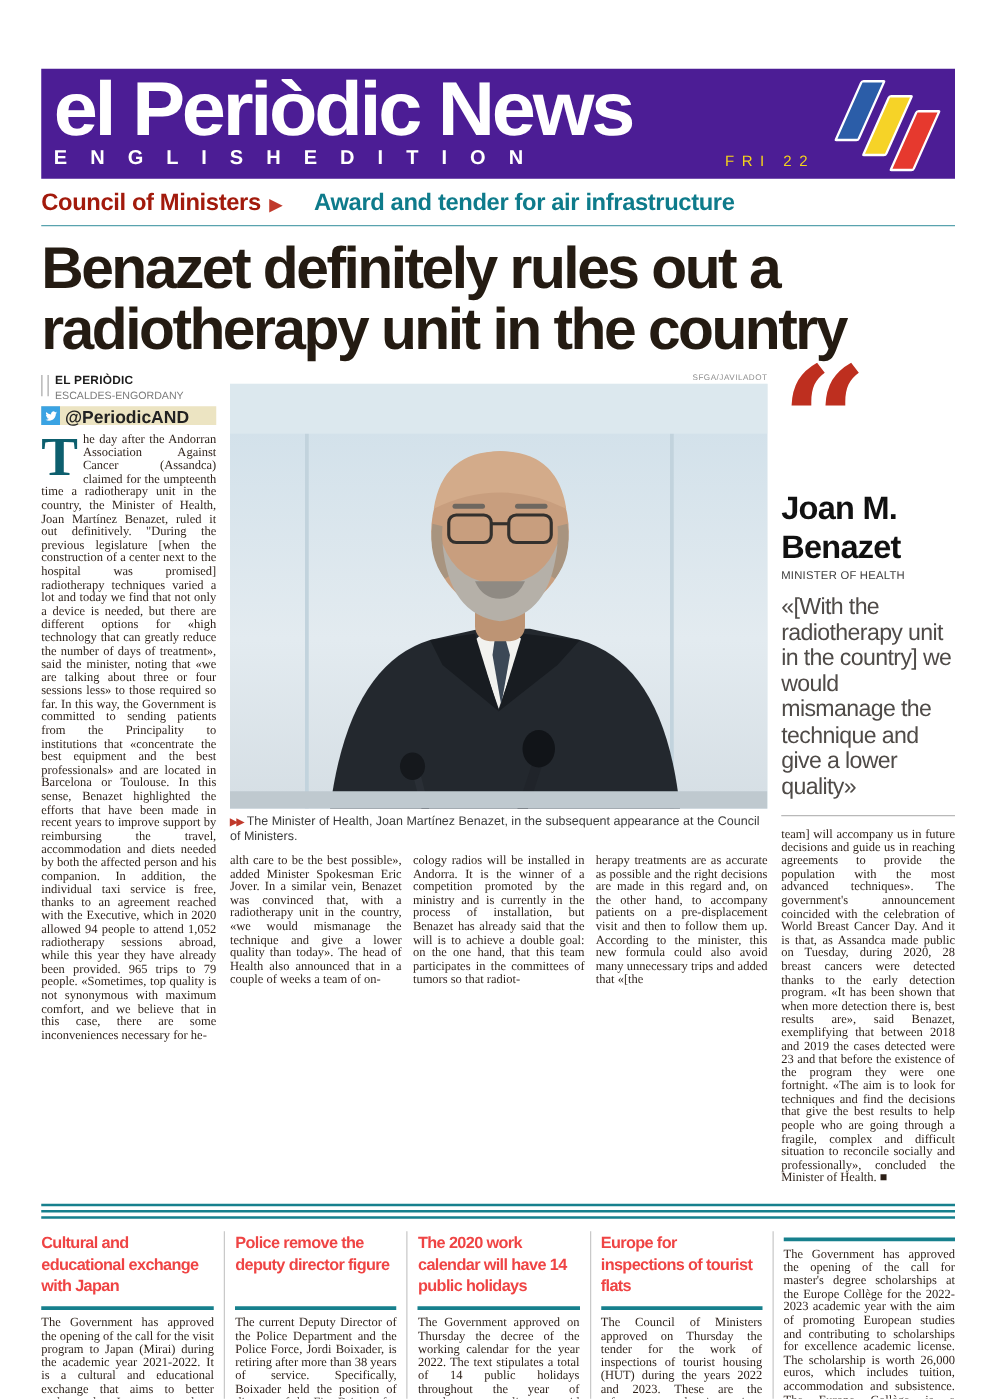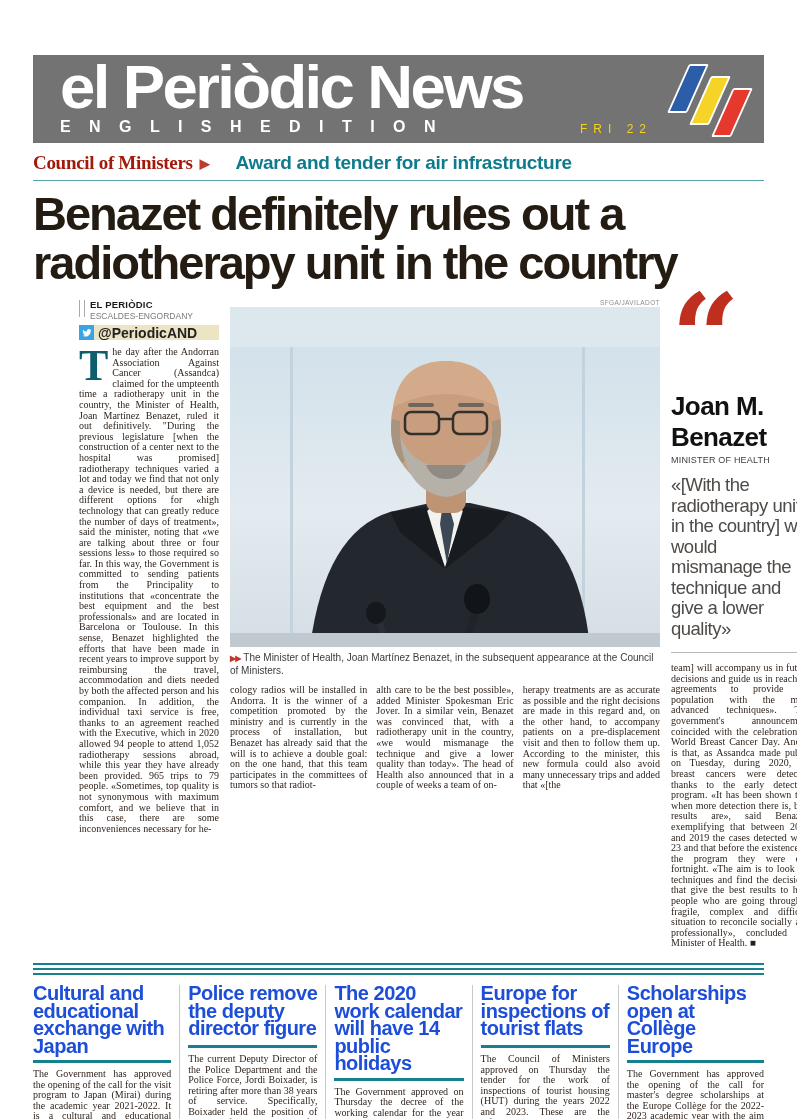--- a/index.html
+++ b/index.html
@@ -1,49 +1,49 @@
 <!DOCTYPE html>
 <html lang="en"><head>
 <meta charset="utf-8">
 <style>
   html,body{margin:0;padding:0;}
   body{width:797px;height:1119px;background:#fff;overflow:hidden;
        font-family:"Liberation Sans",sans-serif;color:#221913;}
   .page{padding:0 33px;}
 
   
-  .masthead{margin-top:55px;height:88px;background:#737373;position:relative;
+  .masthead{margin-top:55px;height:88px;background:#4c1d95;position:relative;
             display:flex;flex-direction:column;justify-content:space-between;
-            padding:2px 12px 7px 27px;box-sizing:border-box;}
+            padding:2px 12px 7px 10px;box-sizing:border-box;}
   .mast-title{color:#fff;font-size:61px;font-weight:700;letter-spacing:-2.5px;
               line-height:60px;transform:scaleX(1.04);transform-origin:left center;white-space:nowrap;}
   .mast-bottom{display:flex;justify-content:space-between;align-items:flex-end;}
   .mast-edition{color:#fff;font-size:16px;font-weight:700;letter-spacing:7px;}
   .mast-date{color:#f5d41a;font-size:12px;font-weight:400;letter-spacing:6px;margin-right:100px;}
   .logo{position:absolute;right:10px;top:6px;width:84px;height:76px;}
   .logo i{position:absolute;width:16px;height:45px;transform:skewX(-24deg);
           border:2px solid #fff;border-radius:2px;}
   .logo .s1{left:8px;top:3px;background:#2b5da8;}
   .logo .s2{left:30px;top:15px;background:#f6d327;}
   .logo .s3{left:52px;top:27px;background:#e6392e;}
 
   
   .kicker{margin-top:9px;padding-bottom:6px;border-bottom:1px solid #59a3ae;
           font-size:19px;font-weight:700;letter-spacing:-0.3px;display:flex;align-items:center;gap:7px;}
-  .kicker .sec{color:#a21a0c;font-family:Liberation Serif, serif;}
+  .kicker .sec{color:#a21a0c;}
   .kicker .arr{color:#c0392b;font-size:13px;}
   .kicker .topic{color:#0e7b8b;margin-left:19px;}
 
   
   .headline{margin-top:8px;font-size:47px;line-height:49px;font-weight:700;
             letter-spacing:-2px;color:#241b12;}
   .subhead{margin-top:7px;font-size:18.5px;letter-spacing:-0.4px;color:#2a211a;line-height:21px;}
 
   
-  .main-grid{margin-top:12px;display:grid;grid-template-columns:140px 430px 139px;column-gap:11px;margin-left:46px;}
+  .main-grid{margin-top:12px;display:grid;grid-template-columns:140px 430px 139px;column-gap:11px;}
   .serif{font-family:"Liberation Serif","DejaVu Serif",serif;font-size:10px;line-height:10.6px;
          text-align:justify;color:#2b1e16;}
   .dropcap{float:left;font-family:"Liberation Serif",serif;font-weight:700;font-size:44px;
            line-height:36px;color:#0d5f6e;margin:1px 4px 0 0;}
 
   .byline{margin-bottom:7px;}
   .byline-row{display:flex;gap:5px;align-items:flex-start;}
   .ticks{width:4px;height:17px;border-left:1.5px solid #aaa;border-right:1.5px solid #aaa;margin-top:1px;}
   .by-src{font-size:9.5px;font-weight:700;color:#1a1a1a;letter-spacing:0.2px;}
   .by-loc{font-size:8.5px;color:#7a7a7a;margin-top:1px;}
@@ -69,22 +69,22 @@
 
   
   .triple-rule{margin-top:14px;}
   .triple-rule div{height:2px;background:#17808d;margin-bottom:3px;}
 
   
   .briefs{margin-top:10px;display:grid;grid-template-columns:repeat(5,1fr);}
   .brief{padding:0 8px;border-left:1px solid #c9c9c9;}
   .brief:first-child{border-left:none;padding-left:0;}
   .brief:last-child{padding-right:0;}
-  .b-title{font-size:20px;line-height:17.5px;font-weight:700;letter-spacing:-0.5px;
-           color:#1d4ed8;min-height:55px;}
+  .b-title{font-size:13px;line-height:17.5px;font-weight:700;letter-spacing:-0.5px;
+           color:#ef4444;min-height:55px;}
   .b-rule{height:3px;background:#17808d;margin:5px 0 6px 0;}
 </style>
 </head>
 <body>
 
 <div class="page">
 
   <header class="masthead">
     <div class="mast-title">el Periòdic News</div>
     <div class="mast-bottom">
@@ -175,22 +175,22 @@
             <rect x="150" y="305" width="6" height="45" transform="rotate(-14 153 327)" fill="#2a2f36"></rect>
             <ellipse cx="146" cy="306" rx="10" ry="11" fill="#15181c"></ellipse>
             <rect x="0" y="326" width="430" height="14" fill="#bfc9cf"></rect>
           </g>
         </svg>
       </div>
       <div class="caption">
         <span class="mk">▶▶</span><span>The Minister of Health, Joan Martínez Benazet, in the subsequent appearance at the Council of Ministers.</span>
       </div>
       <div class="ucols">
+        <div class="ucol serif">alth care to be the best possible», added Minister Spokesman Eric Jover. In a similar vein, Benazet was convinced that, with a radiotherapy unit in the country, «we would mismanage the technique and give a lower quality than today». The head of Health also announced that in a couple of weeks a team of on-</div>
         <div class="ucol serif">cology radios will be installed in Andorra. It is the winner of a competition promoted by the ministry and is currently in the process of installation, but Benazet has already said that the will is to achieve a double goal: on the one hand, that this team participates in the committees of tumors so that radiot-</div>
-        <div class="ucol serif">alth care to be the best possible», added Minister Spokesman Eric Jover. In a similar vein, Benazet was convinced that, with a radiotherapy unit in the country, «we would mismanage the technique and give a lower quality than today». The head of Health also announced that in a couple of weeks a team of on-</div>
         <div class="ucol serif">herapy treatments are as accurate as possible and the right decisions are made in this regard and, on the other hand, to accompany patients on a pre-displacement visit and then to follow them up. According to the minister, this new formula could also avoid many unnecessary trips and added that «[the</div>
       </div>
     </div>
 
     <div>
       <div class="quote-glyph">“</div>
       <div class="q-name">Joan M. Benazet</div>
       <div class="q-role">MINISTER OF HEALTH</div>
       <div class="q-text">«[With the radiotherapy unit in the country] we would mismanage the technique and give a lower quality»</div>
       <hr class="q-div">
@@ -219,19 +219,18 @@
       <div class="b-title">The 2020 work calendar will have 14 public holidays</div>
       <div class="b-rule"></div>
       <div class="serif">The Government approved on Thursday the decree of the working calendar for the year 2022. The text stipulates a total of 14 public holidays throughout the year of mandatory compliance, paid and non-recoverable for construction, industries in general, the offices, banking establishments, hairdressers, transport and distribution of goods and services not directly related to tourism. Workers in other sectors directly related to tourism will enjoy the same number of public holidays, paid and non-recoverable, but an agreement will be needed between the parties.</div>
     </div>
     <div class="brief">
       <div class="b-title">Europe for inspections of tourist flats</div>
       <div class="b-rule"></div>
       <div class="serif">The Council of Ministers approved on Thursday the tender for the work of inspections of tourist housing (HUT) during the years 2022 and 2023. These are the references to the inspections necessary to ensure the proper functioning of the system of tourist accommodation and an application of the current regulations of the register of houses of tourist use and of companies of management of houses of tourist use. The duration of the contract will be from January 1st, 2022 to December 31st, 2022, and due to budgetary issues, it may be extended until December 31st, 2023.</div>
     </div>
     <div class="brief">
-      <div class="b-title">Scholarships open at Collège Europe</div>
       <div class="b-rule"></div>
       <div class="serif">The Government has approved the opening of the call for master's degree scholarships at the Europe Collège for the 2022-2023 academic year with the aim of promoting European studies and contributing to scholarships for excellence academic license. The scholarship is worth 26,000 euros, which includes tuition, accommodation and subsistence. The Europe Collège is a prestigious higher education institution with a campus (in Belgium) and Poland, which offers master's degrees in the field of politics, diplomacy, law and economics in the European Union.</div>
     </div>
   </div>
 
 </div>
 
 </body></html>

